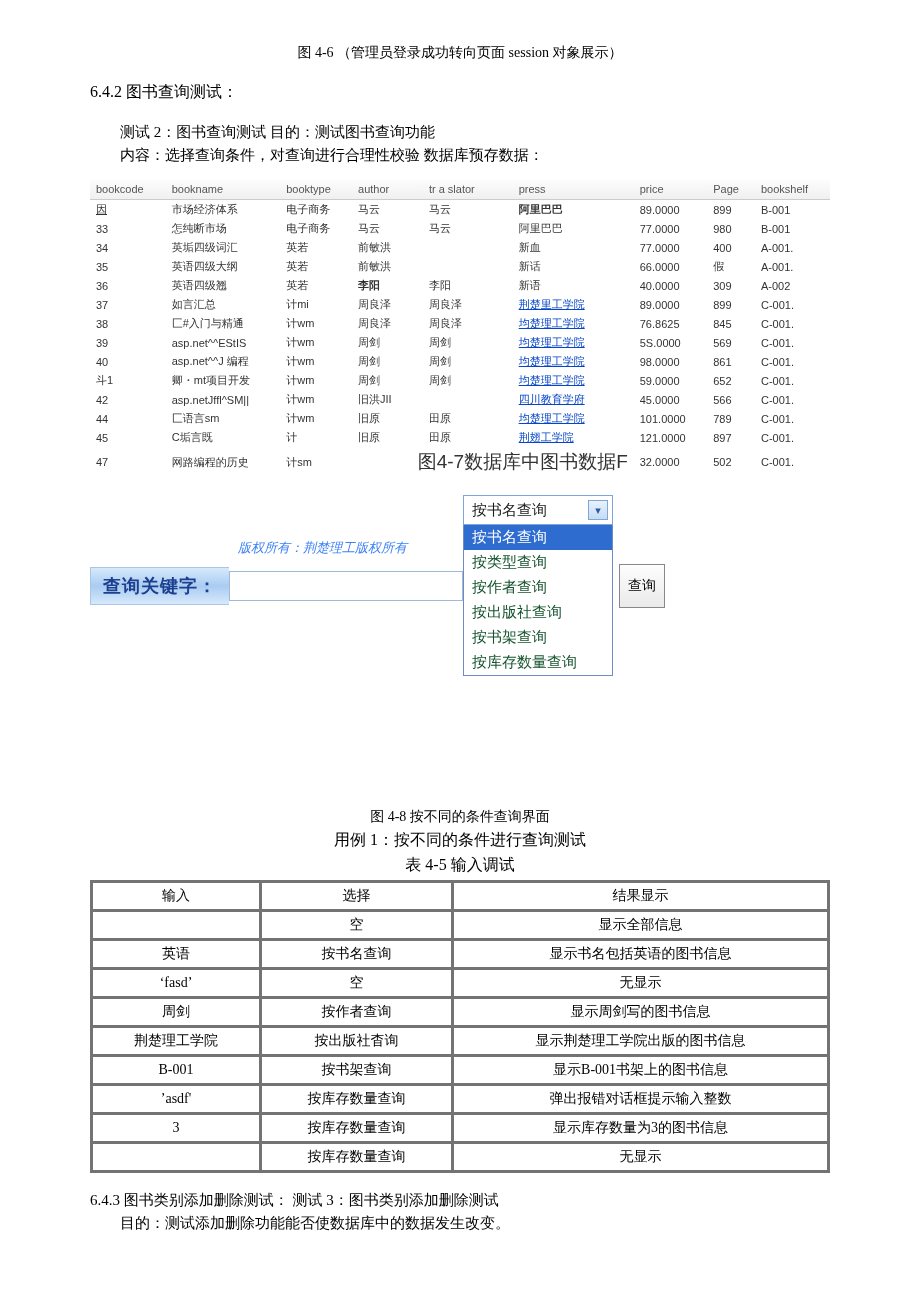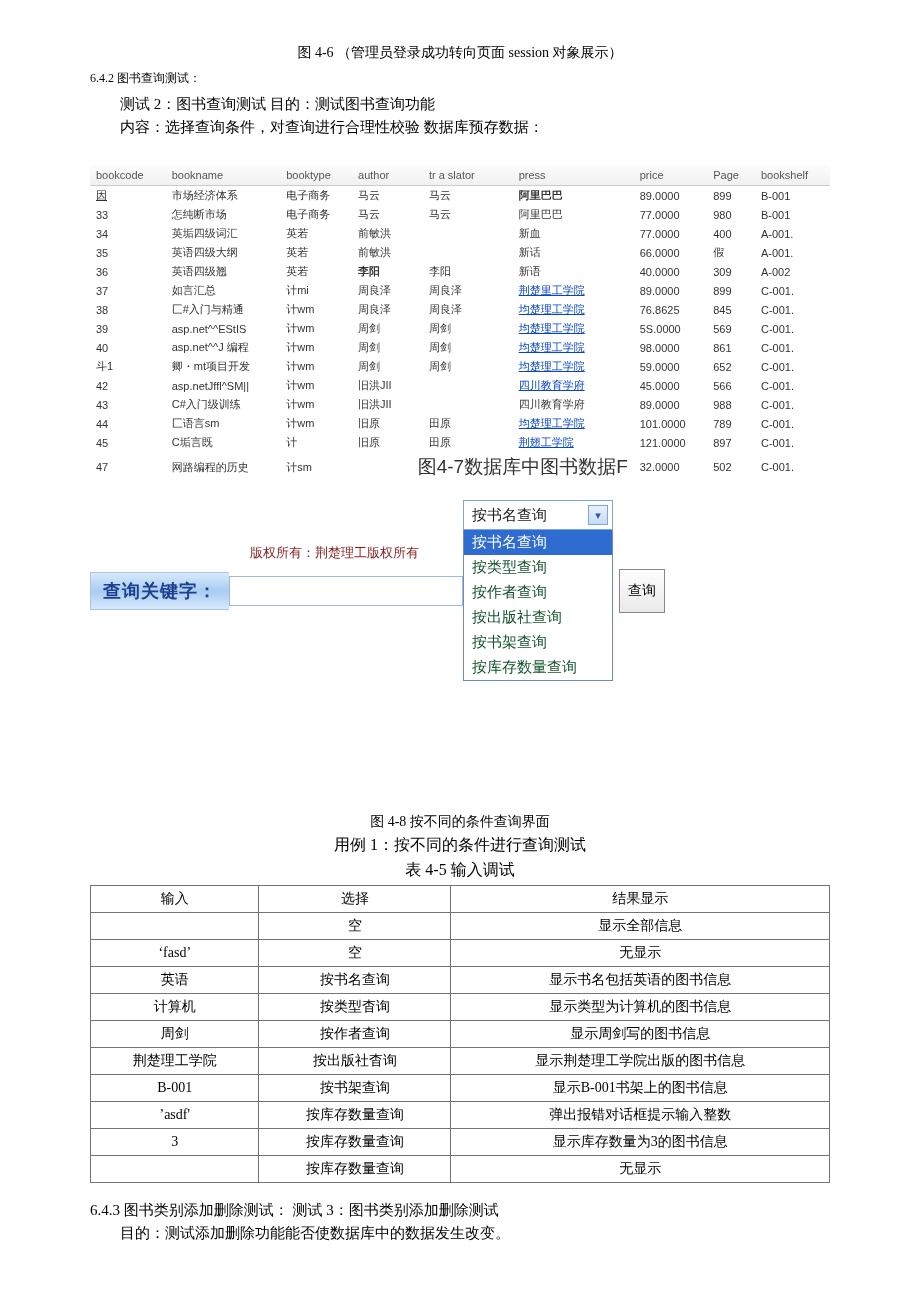--- a/index.html
+++ b/index.html
@@ -11,37 +11,37 @@
     color: #000;
     width: 920px;
     box-sizing: border-box;
   }
   .caption-figure {
     text-align: center;
     font-size: 14px;
     margin: 4px 0;
   }
   .section-heading {
-    font-size: 12px;
-    margin: 8px 0;
+    font-size: 16px;
+    margin: 20px 0;
   }
   .body-text {
     font-size: 15px;
     margin: 4px 0 2px 0;
   }
   .indent {
     text-indent: 2em;
   }
   
   .db-table {
     width: 100%;
     border-collapse: collapse;
     font-family: "SimSun", Arial, sans-serif;
     font-size: 11px;
-    margin-top: 28px;
+    margin-top: 14px;
   }
   .db-table th {
     font-weight: normal;
     color: #555;
     text-align: left;
     padding: 4px 6px;
     border-bottom: 1px solid #ccc;
     background: linear-gradient(#fdfdfd,#f0f0f0);
   }
   .db-table td {
@@ -123,34 +123,35 @@
   .query-button {
     margin-left:6px;
     border:1px solid #888;
     background: linear-gradient(#fdfdfd,#eaeaea);
     font-size:14px;
     padding:12px 8px;
     font-family: inherit;
   }
   .copyright-line {
     font-size:13px;
-    color:#7f1d1d;
+    color:#3b82f6;
     position:absolute;
     top:44px;
-    left:160px;
+    left:148px;
+    font-style: italic;
   }
   
   .result-table {
     width: 100%;
     border-collapse: collapse;
     font-size:14px;
     margin: 4px 0 18px 0;
   }
   .result-table th, .result-table td {
-    border:1px solid #737373;
+    border:3px solid #737373;
     padding:4px 8px;
     text-align:center;
     font-weight: normal;
   }
 </style>
 </head>
 <body>
 
 <div class="caption-figure">图 4-6 （管理员登录成功转向页面 session 对象展示）</div>
 
@@ -285,31 +286,20 @@
       </tr>
       <tr>
         <td>42</td>
         <td>asp.netJffl^SM||</td>
         <td>计wm</td>
         <td>旧洪JII</td>
         <td></td>
         <td class="link">四川教育学府</td>
         <td>45.0000</td>
         <td>566</td>
-        <td>C-001.</td>
-      </tr>
-      <tr>
-        <td>43</td>
-        <td>C#入门级训练</td>
-        <td>计wm</td>
-        <td>旧洪JII</td>
-        <td></td>
-        <td>四川教育学府</td>
-        <td>89.0000</td>
-        <td>988</td>
         <td>C-001.</td>
       </tr>
       <tr>
         <td>44</td>
         <td>匚语言sm</td>
         <td>计wm</td>
         <td>旧原</td>
         <td>田原</td>
         <td class="link">均楚理工学院</td>
         <td>101.0000</td>
@@ -376,35 +366,30 @@
         <th>结果显示</th>
       </tr>
     </thead>
   <tbody id="res-body">
       <tr>
         <td></td>
         <td>空</td>
         <td>显示全部信息</td>
       </tr>
       <tr>
+        <td>英语</td>
+        <td>按书名查询</td>
+        <td>显示书名包括英语的图书信息</td>
+      </tr>
+      <tr>
         <td>‘fasd’</td>
         <td>空</td>
         <td>无显示</td>
       </tr>
       <tr>
-        <td>英语</td>
-        <td>按书名查询</td>
-        <td>显示书名包括英语的图书信息</td>
-      </tr>
-      <tr>
-        <td>计算机</td>
-        <td>按类型杳询</td>
-        <td>显示类型为计算机的图书信息</td>
-      </tr>
-      <tr>
         <td>周剑</td>
         <td>按作者查询</td>
         <td>显示周剑写的图书信息</td>
       </tr>
       <tr>
         <td>荆楚理工学院</td>
         <td>按出版社杳询</td>
         <td>显示荆楚理工学院出版的图书信息</td>
       </tr>
       <tr>

